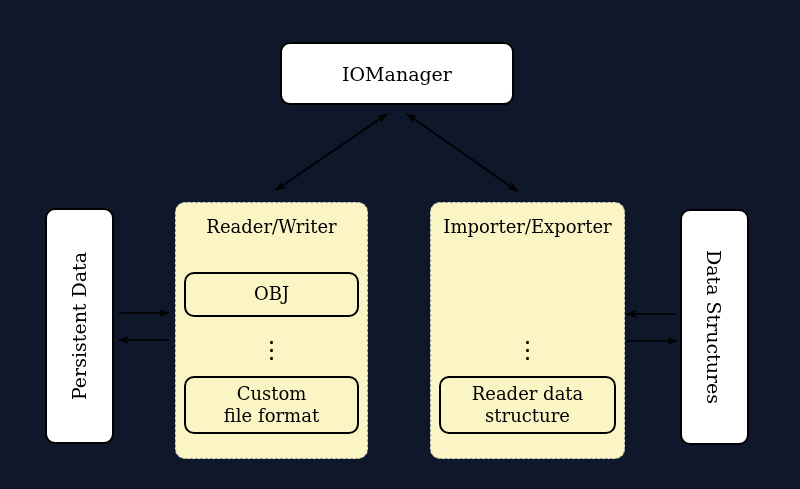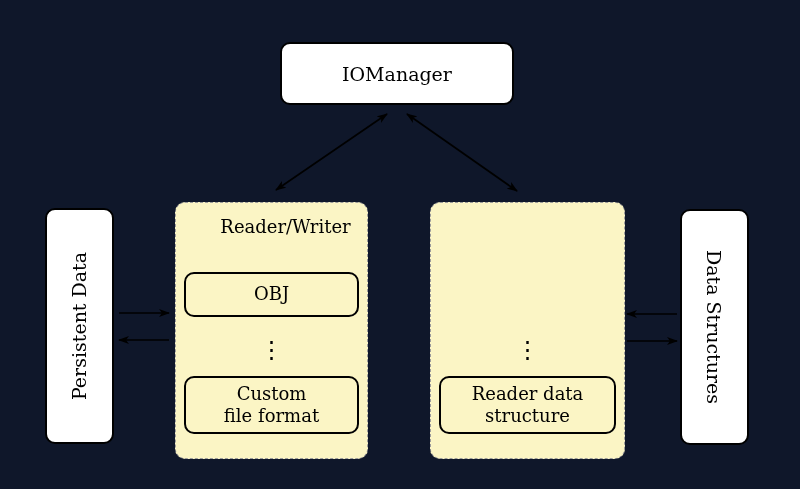--- a/index.html
+++ b/index.html
@@ -31,21 +31,20 @@
     box-sizing: border-box;
   }
   .group-title {
     position: absolute;
     top: 13px;
     left: 0;
     width: 100%;
     text-align: center;
     font-size: 18px;
     white-space: nowrap;
-    padding-left: 14px;
   }
   .inner-box {
     position: absolute;
     left: 8px;
     right: 8px;
     background: #fbf5c5;
     border: 2.5px solid #000;
     border-radius: 10px;
     display: flex;
     align-items: center;
@@ -111,20 +110,21 @@
       <span>OBJ</span>
     </div>
     <div class="vdots">⋮</div>
     <div class="inner-box second">
       <span>Custom
 file format</span>
     </div>
   </div>
 
   <div class="group" id="group-importer">
+    <div class="group-title">Importer/Exporter</div>
     <div class="vdots">⋮</div>
     <div class="inner-box second">
       <span>Reader data
 structure</span>
     </div>
   </div>
 
   <svg id="arrows" viewBox="0 0 800 489" xmlns="http://www.w3.org/2000/svg">
     <defs>
       <marker id="head" viewBox="0 0 11 8" markerWidth="11" markerHeight="8" refX="10" refY="4" orient="auto-start-reverse" markerUnits="userSpaceOnUse">

